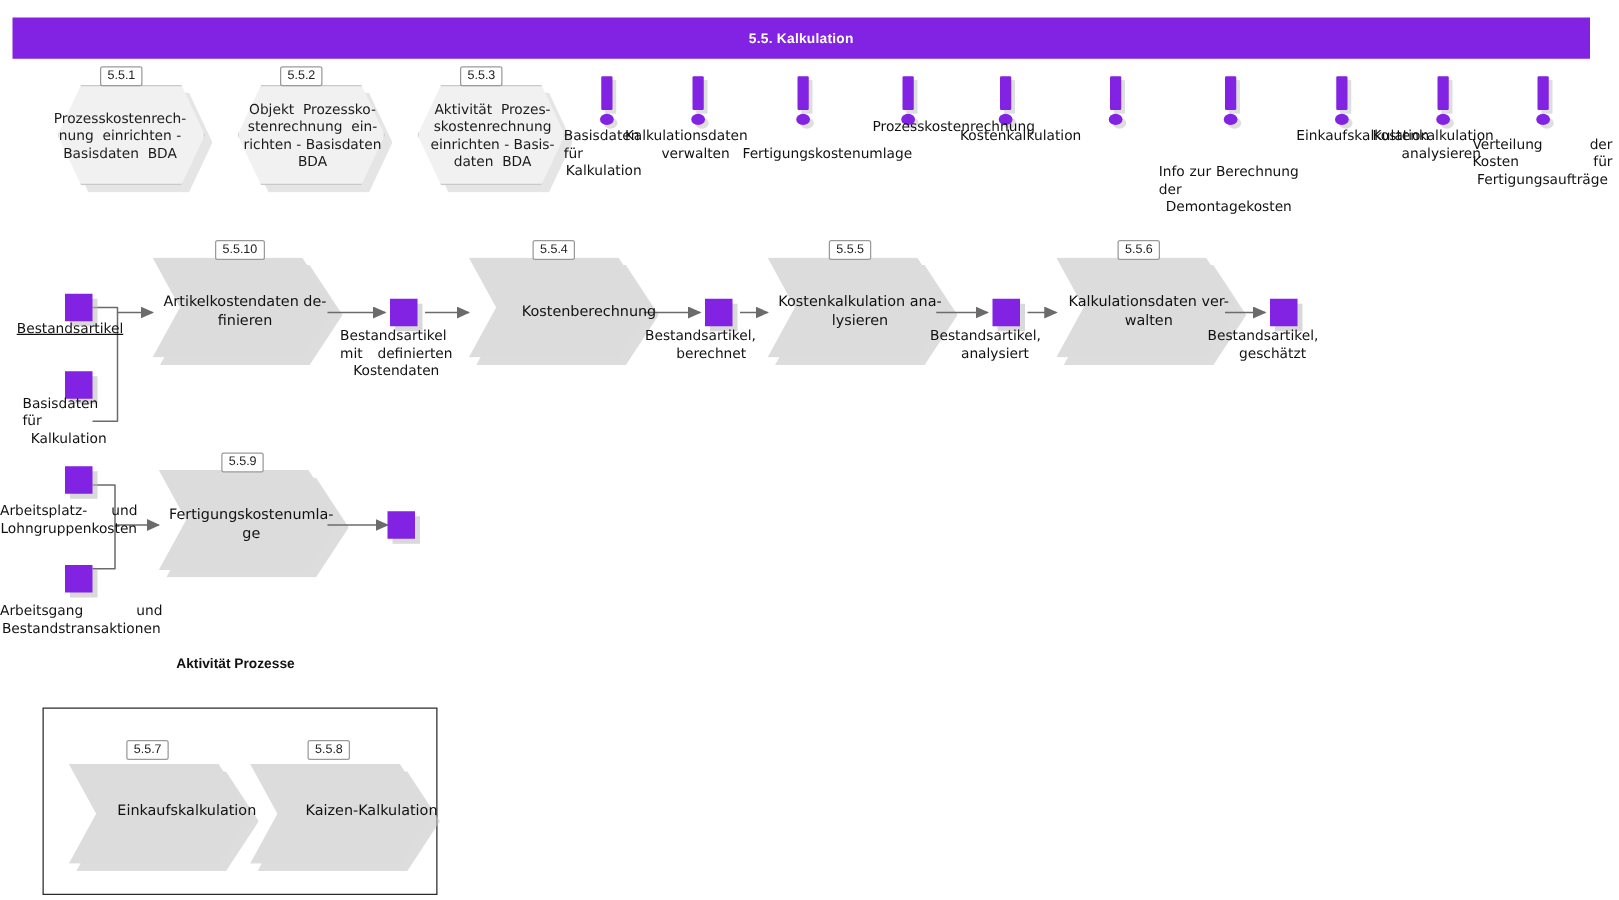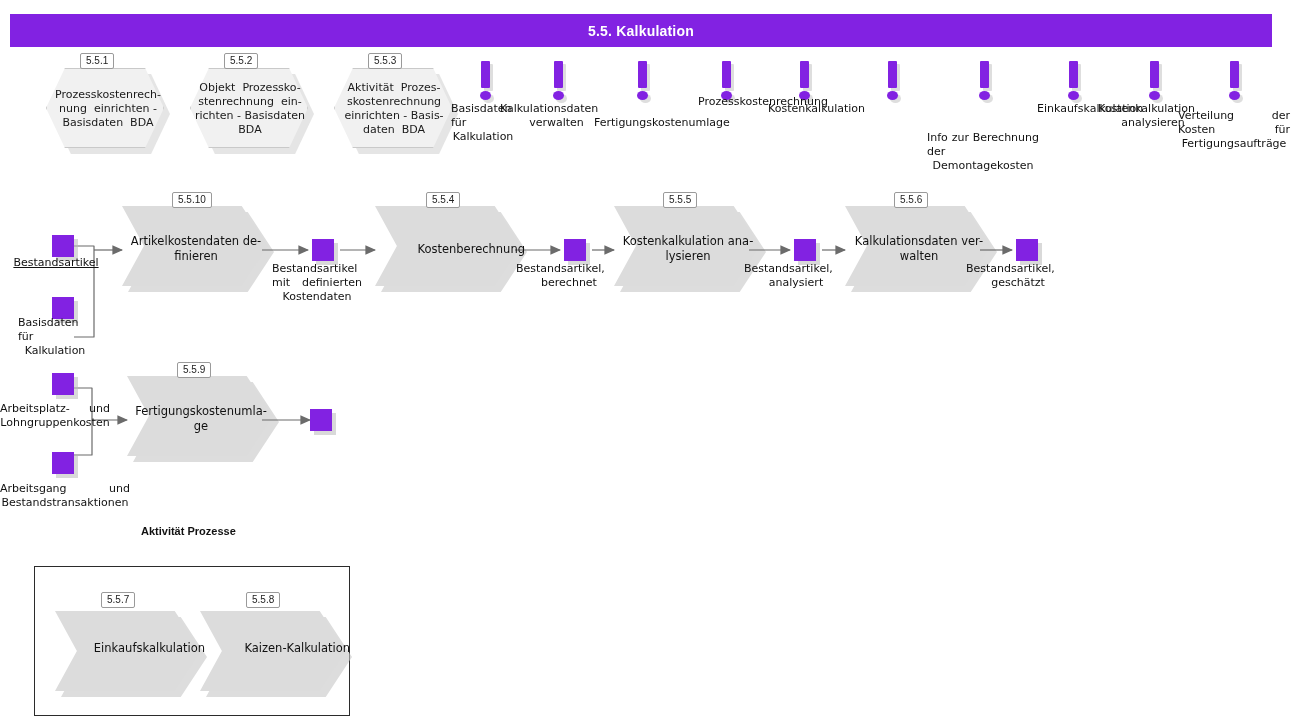--- a/index.html
+++ b/index.html
@@ -30,21 +30,21 @@
     top: 14px;
     width: 1262px;
     height: 33px;
     background: var(--accent, #8222e2);
     display: flex;
     align-items: center;
     justify-content: center;
   }
   .titlebar .title-text {
     color: #ffffff;
-    font-size: 14px;
+    font-size: 11px;
     font-weight: bold;
     font-family: "Liberation Sans", sans-serif;
     letter-spacing: 0.2px;
   }
 
   
   .badge {
     position: absolute;
     border: 1px solid #9a9a9a;
     background: #ffffff;
@@ -251,21 +251,21 @@
 
     <path d="M74,388 L92,388 L92,455 L74,455" fill="none" stroke="#6b6b6b" stroke-width="1.2" stroke-linejoin="round"></path>
     <path d="M92,420 L127,420" fill="none" stroke="#6b6b6b" stroke-width="1.2" marker-end="url(#arw)"></path>
 
     <path d="M262,420 L310,420" fill="none" stroke="#6b6b6b" stroke-width="1.2" marker-end="url(#arw)"></path>
   </svg>
 
   <div class="hex-shadow" style="left:52px;top:74px;width:118px;height:80px;"></div>
   <div class="hex" style="left:46px;top:68px;width:118px;height:80px;"></div>
   <div class="badge" style="left:80px;top:53px;">5.5.1</div>
-  <div class="hex-label" style="left: 38px; top: 88px; width: 140px; white-space: pre; text-align: left; text-align-last: center;">Prozesskostenrech-
+  <div class="hex-label" style="left: 26px; top: 88px; width: 140px; white-space: pre; text-align: left; text-align-last: center;">Prozesskostenrech-
 nung  einrichten -
 Basisdaten  BDA</div>
 
   <div class="hex-shadow" style="left:196px;top:74px;width:118px;height:80px;"></div>
   <div class="hex" style="left:190px;top:68px;width:118px;height:80px;"></div>
   <div class="badge" style="left:224px;top:53px;">5.5.2</div>
   <div class="hex-label" style="left: 180px; top: 81px; width: 140px; white-space: pre; text-align: center; text-align-last: center;">Objekt  Prozessko-
 stenrechnung  ein-
 richten - Basisdaten
 BDA</div>

